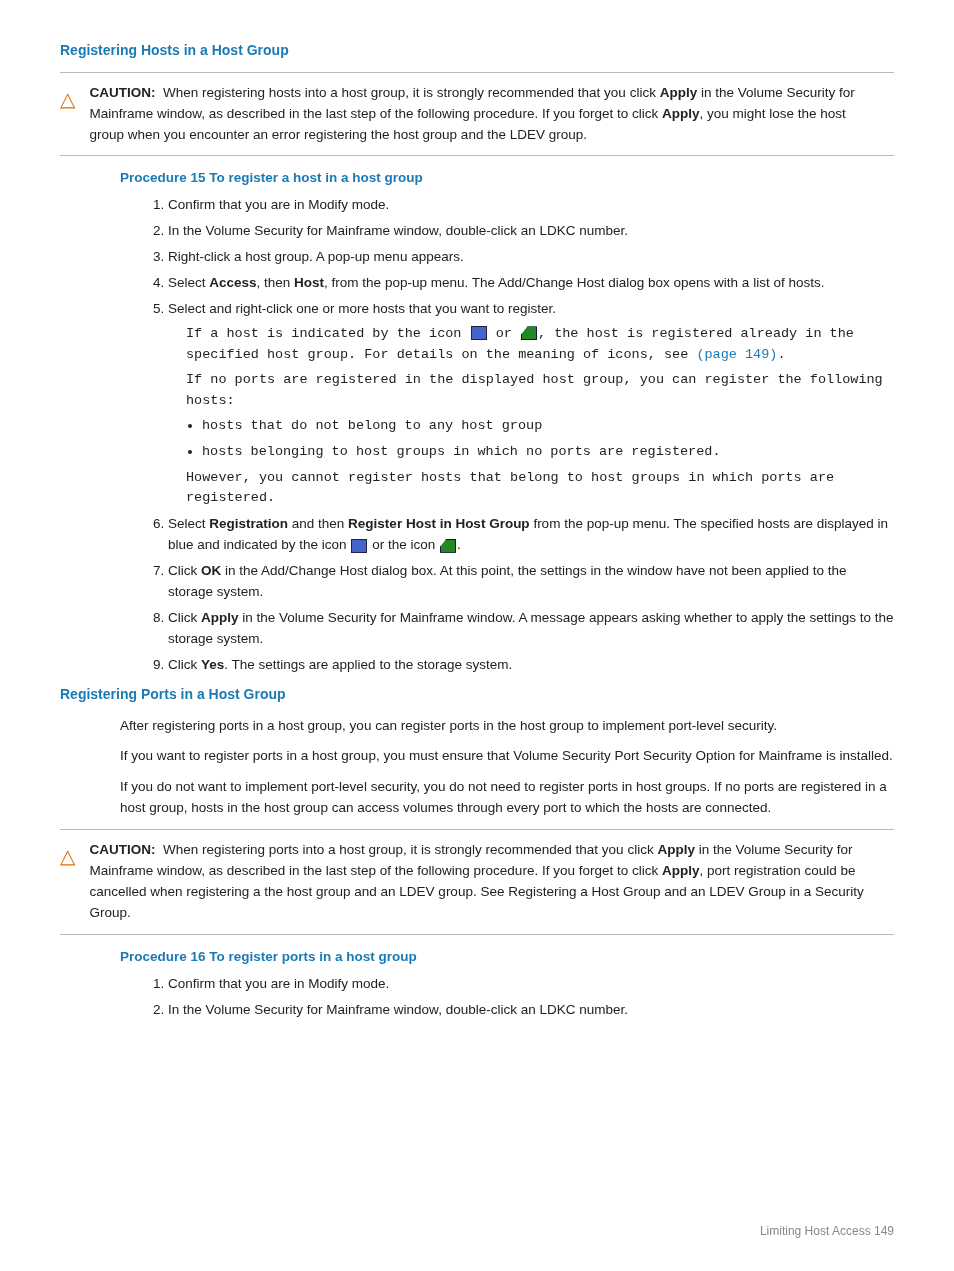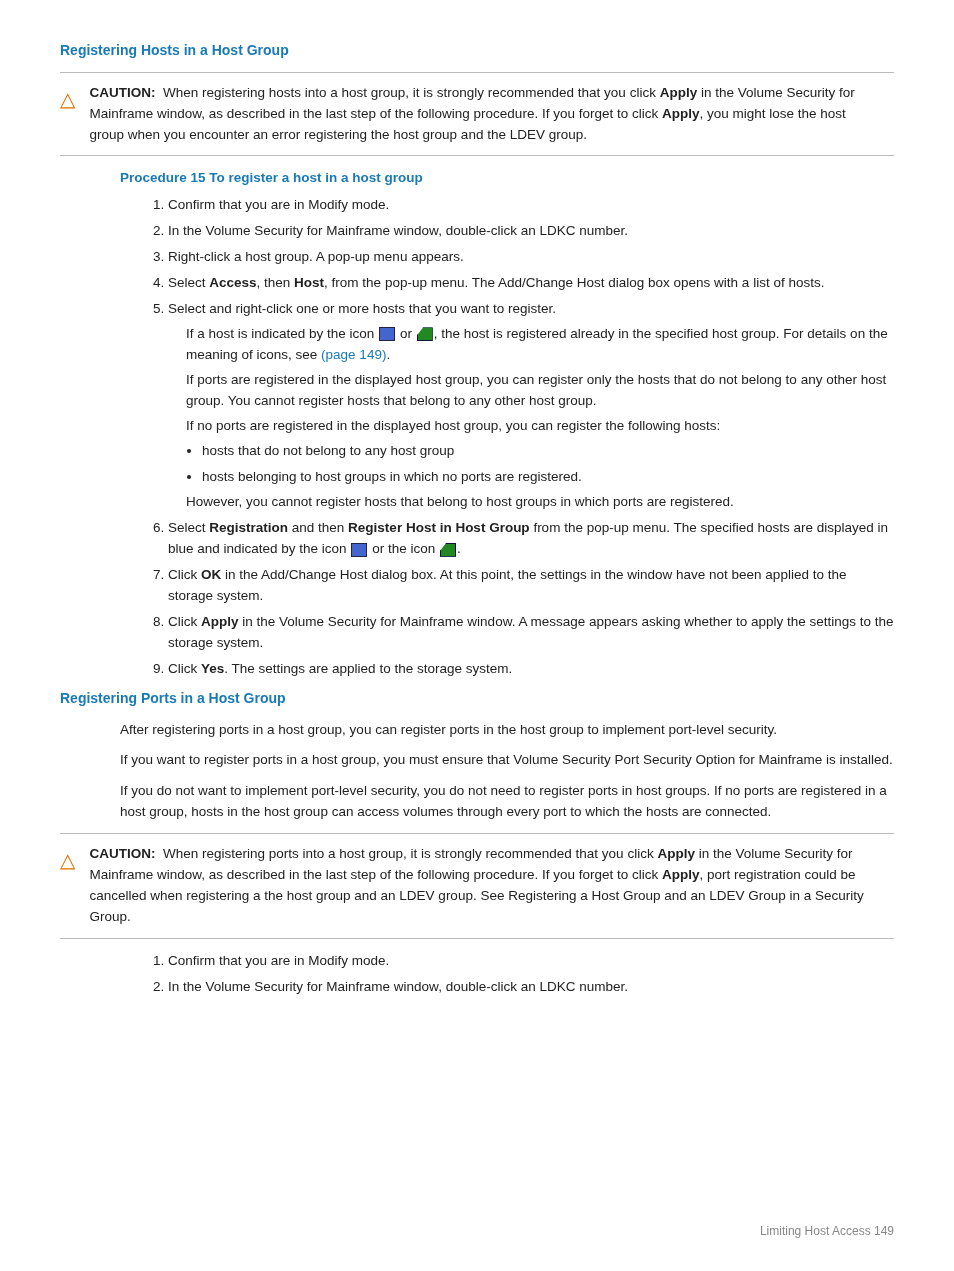--- a/index.html
+++ b/index.html
@@ -102,20 +102,21 @@
       right: 60px;
       color: #888;
       font-size: 12px;
       margin-top: 29px;
     }
     .step-note-indent {
       margin-left: 18px;
       margin-top: 4px;
       margin-bottom: 4px;
       line-height: 1.55;
+      font-family: Liberation Mono, monospace;
     }
   </style>
 </head>
 <body>
 
 <div>
   <div class="section-title">Registering Hosts in a Host Group</div>
 
   <div class="caution-block">
     <div class="caution-icon">△</div>
@@ -137,23 +138,20 @@
       <li>Right-click a host group. A pop-up menu appears.</li>
       <li>Select <span class="bold">Access</span>, then <span class="bold">Host</span>, from the pop-up menu. The Add/Change Host dialog box opens with a list of hosts.</li>
       <li>
         Select and right-click one or more hosts that you want to register.
         <div class="step-note-indent">
           If a host is indicated by the icon
           <span class="icon-inline icon-blue" title="registered host icon"></span>
           or
           <span class="icon-inline icon-edit" title="host edit icon"></span>,
           the host is registered already in the specified host group. For details on the meaning of icons, see <a class="link" href="#">(page 149)</a>.
-        </div>
-        <div class="step-note-indent">
-          If ports are registered in the displayed host group, you can register only the hosts that do not belong to any other host group. You cannot register hosts that belong to any other host group.
         </div>
         <div class="step-note-indent">
           If no ports are registered in the displayed host group, you can register the following hosts:
           <ul class="sub-bullets">
             <li>hosts that do not belong to any host group</li>
             <li>hosts belonging to host groups in which no ports are registered.</li>
           </ul>
         </div>
         <div class="step-note-indent">
           However, you cannot register hosts that belong to host groups in which ports are registered.
@@ -189,20 +187,21 @@
     <div class="caution-icon">△</div>
     <div class="caution-text">
       <span class="caution-label">CAUTION:</span>
       &nbsp;When registering ports into a host group, it is strongly recommended that you click
       <span class="bold">Apply</span> in the Volume Security for Mainframe window, as described in the last step of the following
       procedure. If you forget to click <span class="bold">Apply</span>, port registration could be cancelled when registering a the
       host group and an LDEV group. See Registering a Host Group and an LDEV Group in a Security Group.
     </div>
   </div>
 
+  <div class="proc-title">Procedure 16 To register ports in a host group</div>
 
   <div class="proc-steps">
     <ol>
       <li>Confirm that you are in Modify mode.</li>
       <li>In the Volume Security for Mainframe window, double-click an LDKC number.</li>
     </ol>
   </div>
 </div>
 
 <div class="page-footer">Limiting Host Access   149</div>

